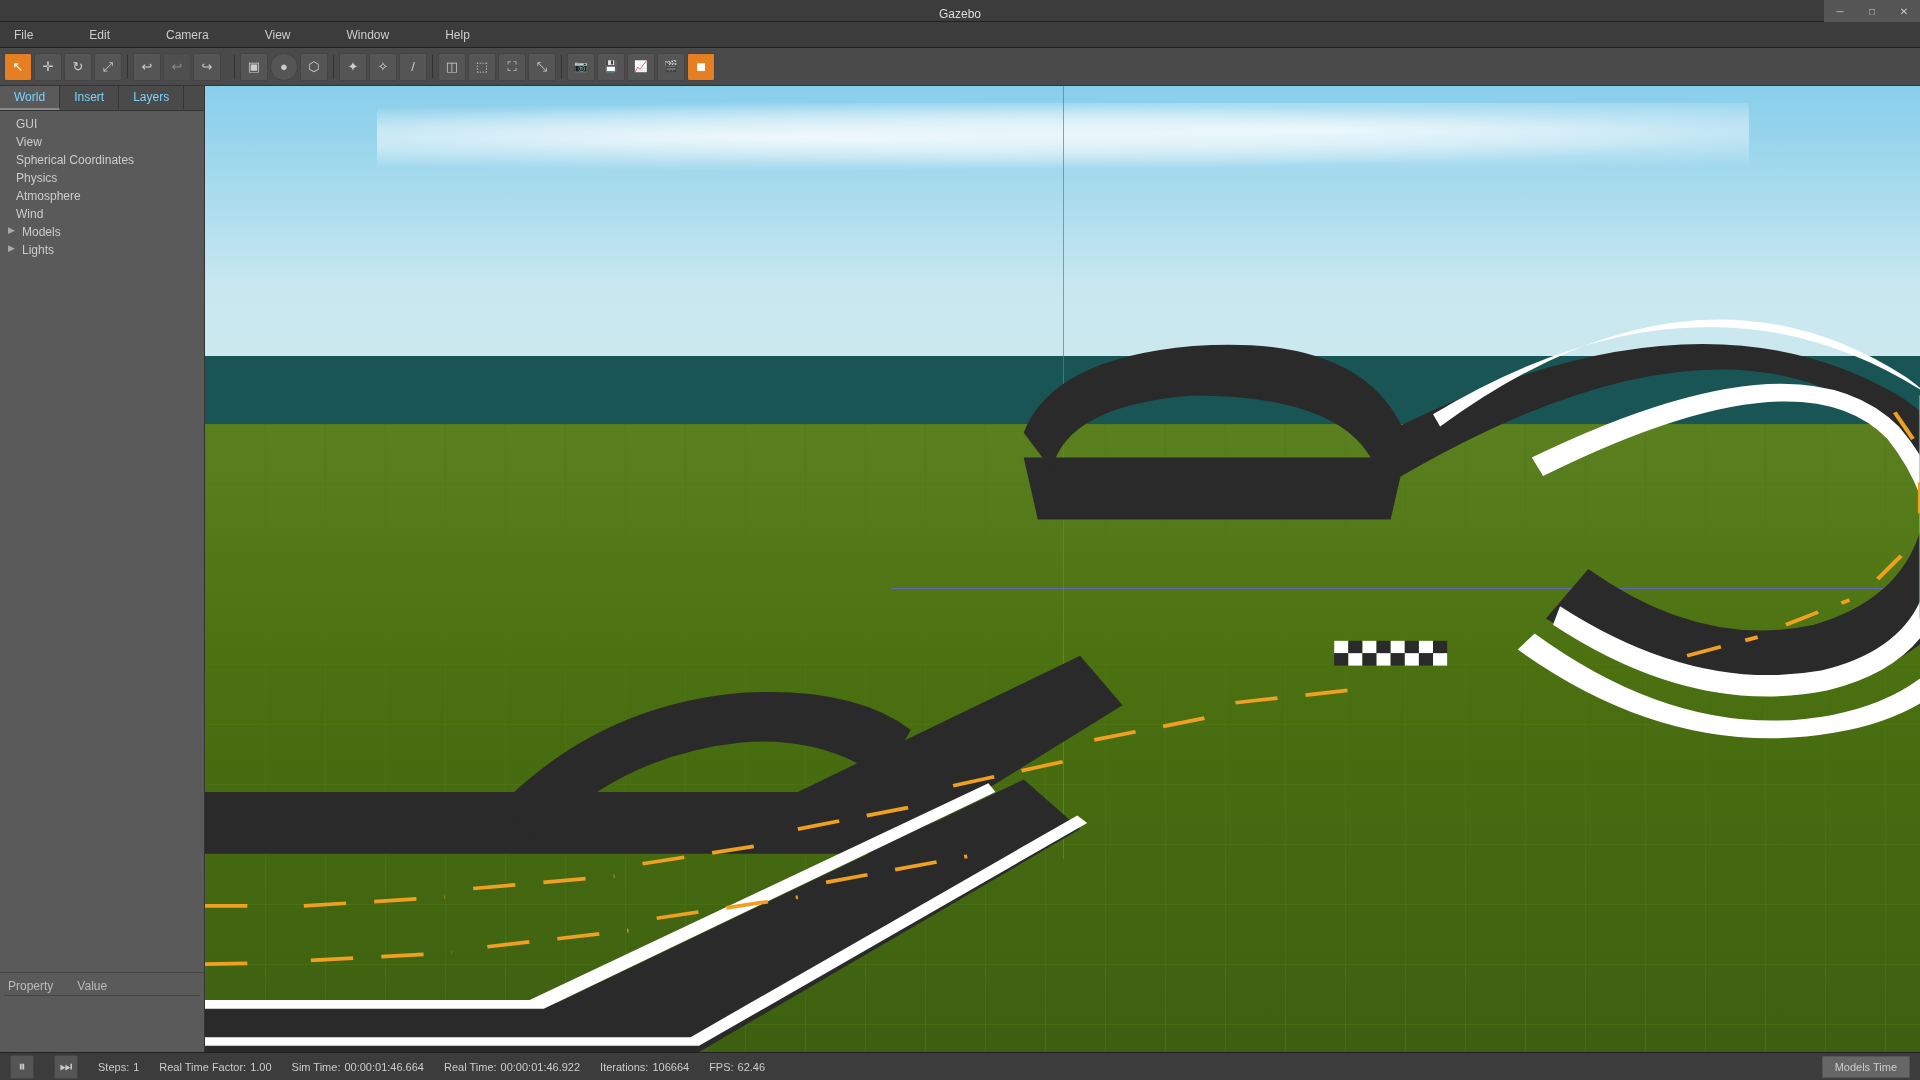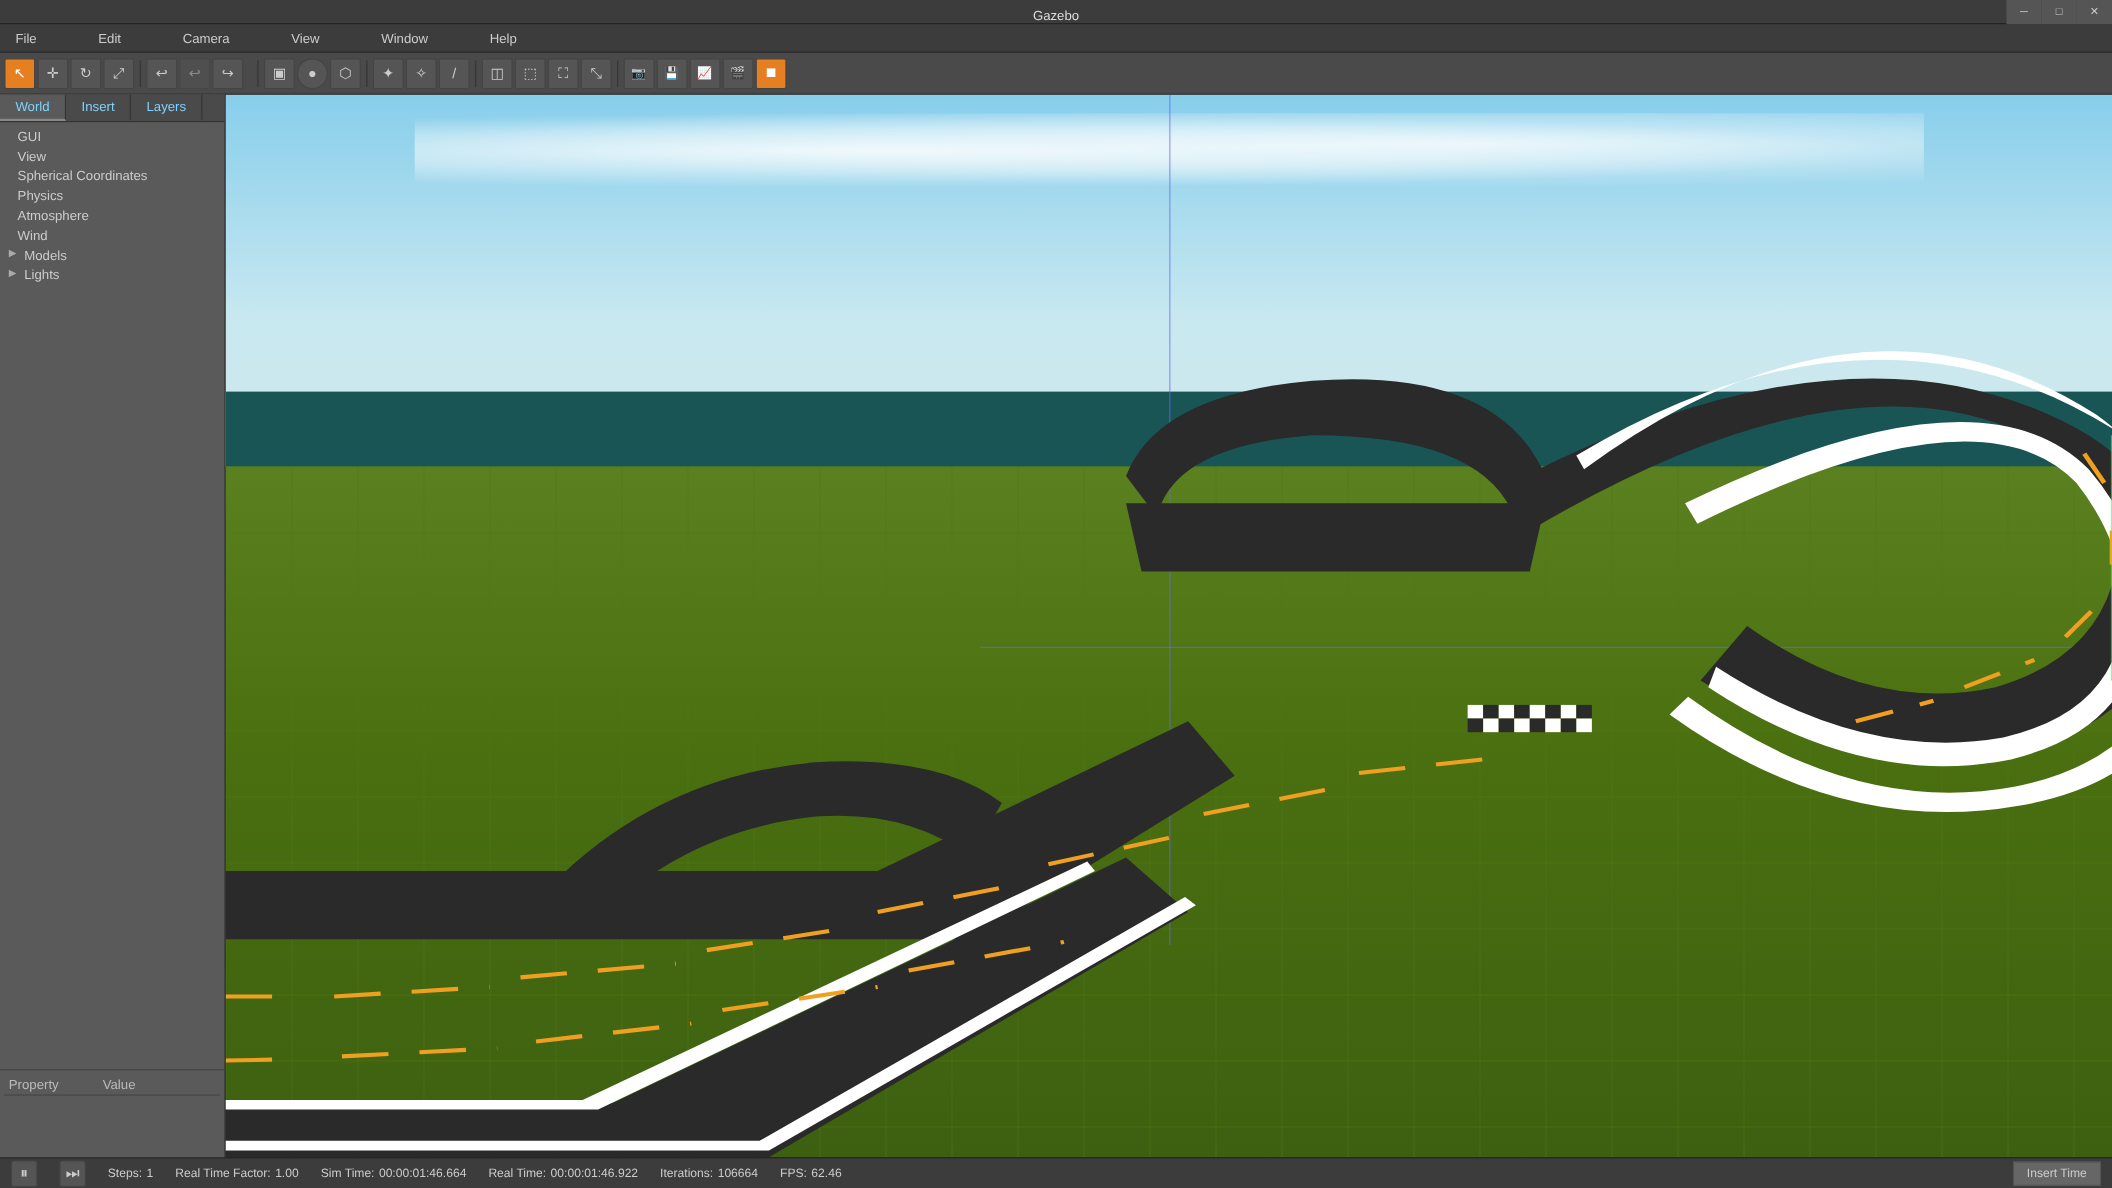--- a/index.html
+++ b/index.html
@@ -62,21 +62,21 @@
       display: flex; align-items: flex-start; gap: 4px;
     }
     .tree-item.has-arrow { padding-left: 8px; }
     .tree-arrow { font-size: 9px; color: #aaa; width: 10px; }
 
     #sidebar-properties {
       border-top: 1px solid #444; padding: 4px;
       min-height: 80px;
     }
     .properties-header {
-      display: flex; gap: 40px; padding: 2px 4px;
+      display: flex; gap: 24px; padding: 2px 4px;
       font-size: 12px; color: #bbb; border-bottom: 1px solid #444; margin-bottom: 12px;
     }
 
     
     #viewport {
       flex: 1; position: relative; overflow: hidden; background: #1a1a1a;
     }
 
     
     #viewport-scene {
@@ -348,14 +348,14 @@
     <span>00:00:01:46.922</span>
   </div>
   <div class="status-item">
     <span>Iterations:</span>
     <span>106664</span>
   </div>
   <div class="status-item">
     <span>FPS:</span>
     <span>62.46</span>
   </div>
-  <button id="reset-time-btn">Insert Time</button>
+  <button id="reset-time-btn">Models Time</button>
 </div>
 
 </body></html>

